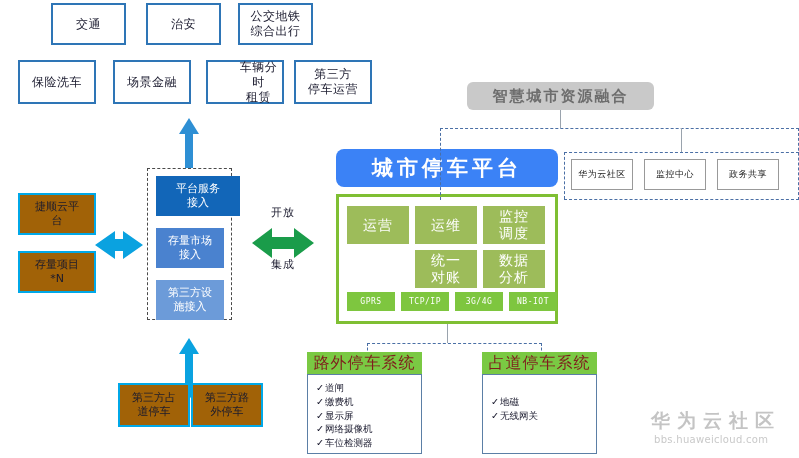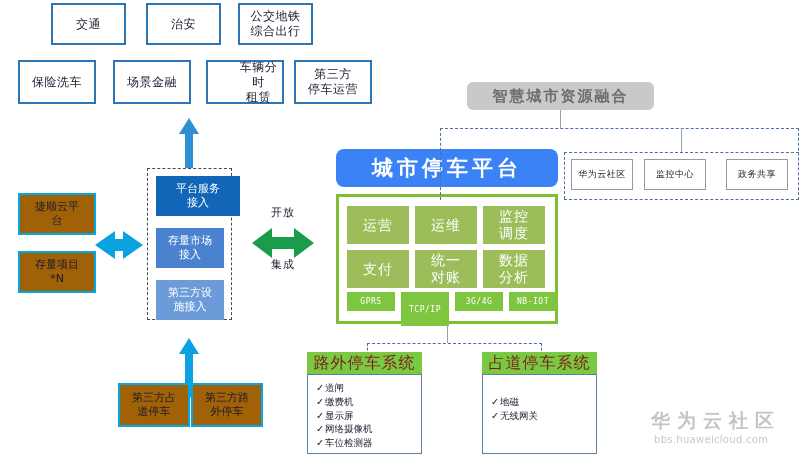--- a/index.html
+++ b/index.html
@@ -242,34 +242,31 @@
   <div class="abs mod-box" style="left:347px;top:206px;width:62px;height:38px;">
     <span>运营</span>
   </div>
   <div class="abs mod-box" style="left:415px;top:206px;width:62px;height:38px;">
     <span>运维</span>
   </div>
   <div class="abs mod-box" style="left:483px;top:206px;width:62px;height:38px;">
     <span>监控<br>调度</span>
   </div>
 
-  <div class="abs mod-box" style="left:347px;top:250px;width:62px;height:38px;">
-    <span>支付</span>
-  </div>
   <div class="abs mod-box" style="left:415px;top:250px;width:62px;height:38px;">
     <span>统一<br>对账</span>
   </div>
   <div class="abs mod-box" style="left:483px;top:250px;width:62px;height:38px;">
     <span>数据<br>分析</span>
   </div>
 
   <div class="abs proto-box" style="left:347px;top:292px;width:48px;height:19px;">
     <span>GPRS</span>
   </div>
-  <div class="abs proto-box" style="left:401px;top:292px;width:48px;height:34px;">
+  <div class="abs proto-box" style="left:401px;top:292px;width:48px;height:19px;">
     <span>TCP/IP</span>
   </div>
   <div class="abs proto-box" style="left:455px;top:292px;width:48px;height:19px;">
     <span>3G/4G</span>
   </div>
   <div class="abs proto-box" style="left:509px;top:292px;width:48px;height:19px;align-items:center;">
     <span>NB-IOT</span>
   </div>
 
   <div class="abs gray-header" style="left:467px;top:82px;width:187px;height:28px;">
@@ -285,21 +282,21 @@
   <div class="dash-h" style="left:564px;top:199px;width:235px;"></div>
   <div class="dash-v" style="left:564px;top:152px;height:47px;"></div>
   <div class="gray-line-v" style="left:681px;top:128px;height:24px;"></div>
 
   <div class="abs sc-box" style="left:571px;top:159px;width:62px;height:31px;">
     <span>华为云社区</span>
   </div>
   <div class="abs sc-box" style="left:644px;top:159px;width:62px;height:31px;">
     <span>监控中心</span>
   </div>
-  <div class="abs sc-box" style="left:717px;top:159px;width:62px;height:31px;margin-left:9px;">
+  <div class="abs sc-box" style="left:717px;top:159px;width:62px;height:31px;">
     <span>政务共享</span>
   </div>
 
   <div class="gray-line-v" style="left:447px;top:324px;height:19px;"></div>
   <div class="dash-h" style="left:367px;top:343px;width:175px;"></div>
   <div class="dash-v" style="left:367px;top:343px;height:12px;"></div>
   <div class="dash-v" style="left:541px;top:343px;height:12px;"></div>
 
   <div class="abs sub-header" style="left:307px;top:352px;width:115px;height:22px;">
     <span>路外停车系统</span>

